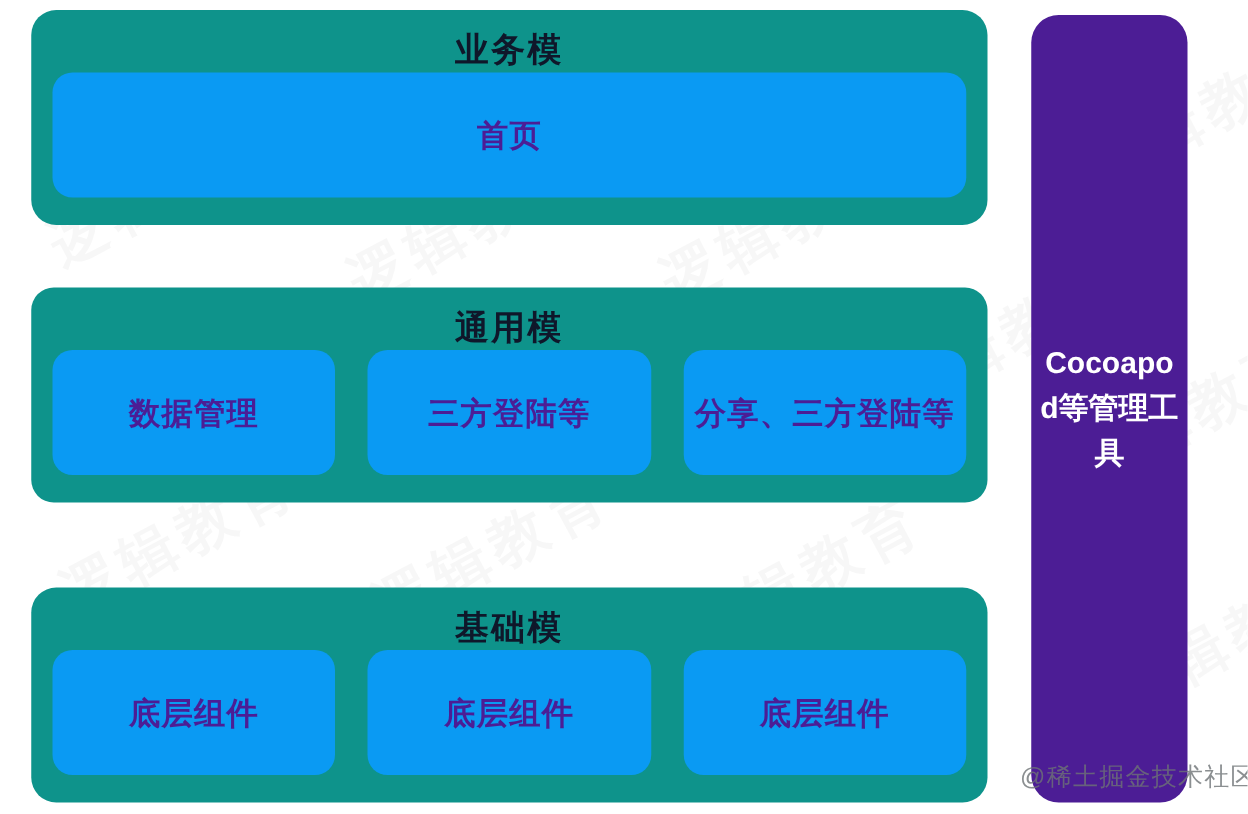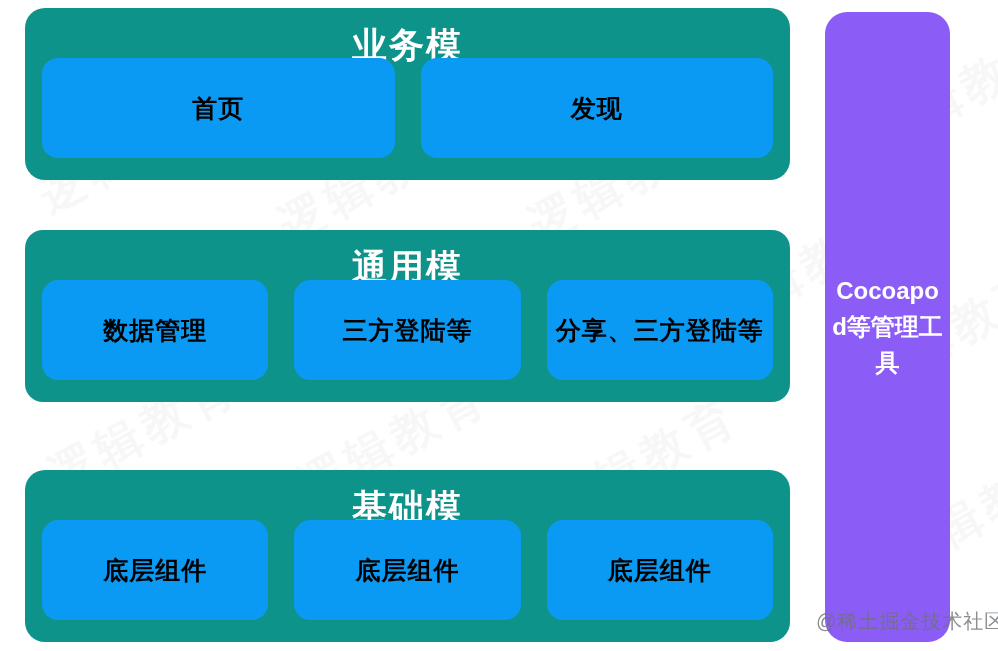--- a/index.html
+++ b/index.html
@@ -32,60 +32,60 @@
     height:172px;
     background:#0e938b;
     border-radius:20px;
     z-index:2;
   }
   .section-title {
     position:absolute;
     top:14px;
     left:0; right:0;
     text-align:center;
-    color:#ffffff;
-    font-size:35px;
+    color:#0f172a;
+    font-size:27px;
     font-weight:700;
     letter-spacing:2px;
   }
   .row {
     position:absolute;
     left:17px; right:17px;
     top:50px;
     height:100px;
     display:flex;
     gap:26px;
   }
   .module-box {
     flex:1;
     background:#0a9af3;
     border-radius:16px;
     display:flex;
     align-items:center;
     justify-content:center;
-    color:#000000;
+    color:#4c1d95;
     font-size:25px;
     font-weight:600;
     letter-spacing:1px;
     text-align:center;
     padding:0 4px;
   }
 
   #section-business { top:8px; }
   #section-common   { top:230px;border-radius:18px; }
   #section-base     { top:470px; }
 
   
   .side-panel {
     position:absolute;
     left:825px;
     top:12px;
     width:125px;
     height:630px;
-    background:#8b5cf6;
+    background:#4c1d95;
     border-radius:22px;
     z-index:2;
     display:flex;
     align-items:center;
     justify-content:center;
     padding:0 7px;
   }
   .side-panel-label {
     color:#ffffff;
     font-size:24px;
@@ -121,21 +121,20 @@
   <span class="wm" style="left:540px; top:430px;">逻辑教育</span>
   <span class="wm" style="left:850px; top:300px;">逻辑教育</span>
   <span class="wm" style="left:700px; top:240px;">逻辑教育</span>
   <span class="wm" style="left:880px; top:480px;">逻辑教育</span>
 </div>
 
 <div class="section" id="section-business">
   <div class="section-title">业务模</div>
   <div class="row">
     <div class="module-box">首页</div>
-    <div class="module-box">发现</div>
   </div>
 </div>
 
 <div class="section" id="section-common">
   <div class="section-title">通用模</div>
   <div class="row">
     <div class="module-box">数据管理</div>
     <div class="module-box">三方登陆等</div>
     <div class="module-box">分享、三方登陆等</div>
   </div>

